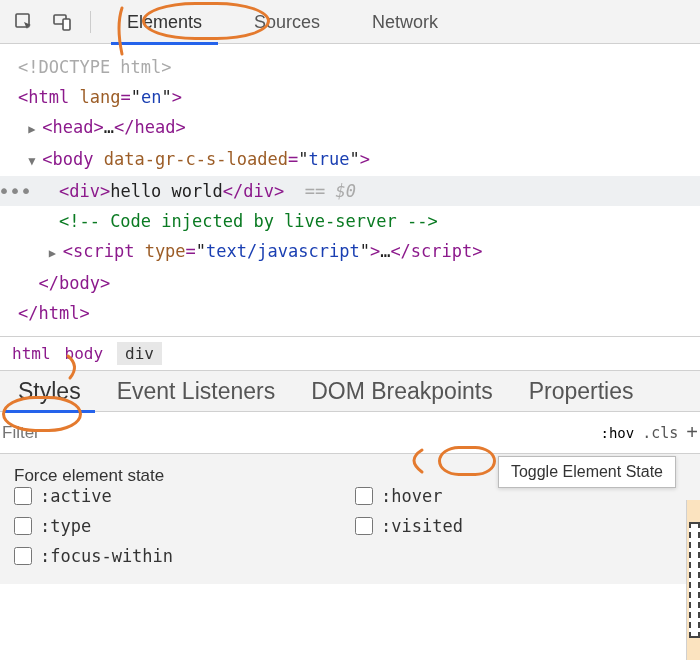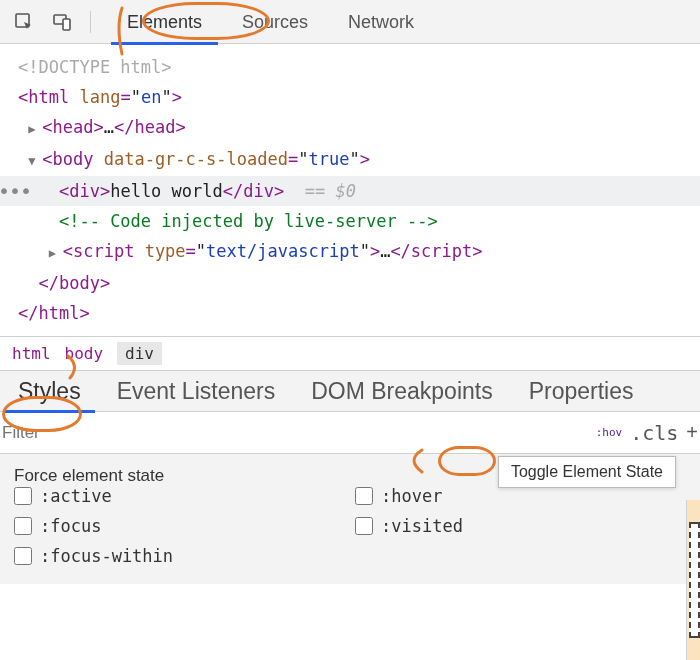--- a/index.html
+++ b/index.html
@@ -32,21 +32,21 @@
   }
   .tool-sep {
     width: 1px;
     height: 22px;
     background: #ccc;
     margin: 0 2px;
   }
   .tabs {
     display: flex;
     align-items: center;
-    gap: 0;
+    gap: 12px;
     height: 100%;
   }
   .tab {
     padding: 0 20px;
     height: 42px;
     line-height: 42px;
     color: #555;
     font-size: 18px;
     cursor: pointer;
     position: relative;
@@ -145,29 +145,29 @@
   }
   .filter-input {
     flex: 1;
     border: none;
     outline: none;
     font-size: 17px;
     color: #888;
     background: transparent;
   }
   .hov-btn {
-    color: #4c1d95;
+    color: #000000;
     font-family: Menlo, monospace;
-    font-size: 11px;
+    font-size: 14px;
     cursor: pointer;
   }
   .cls-btn {
     color: #555;
     font-family: Menlo, monospace;
-    font-size: 20px;
+    font-size: 15px;
     cursor: pointer;
   }
   .plus-btn {
     color: #555;
     font-size: 20px;
     cursor: pointer;
     position: relative;
   }
   .tooltip {
     position: absolute;
@@ -284,21 +284,21 @@
     <label class="check">
         <input type="checkbox" style="">
         <span>:active</span>
       </label>
     <label class="check">
         <input type="checkbox" style="">
         <span>:hover</span>
       </label>
     <label class="check">
         <input type="checkbox" style="">
-        <span>:focus</span>
+        <span>:type</span>
       </label>
     <label class="check">
         <input type="checkbox" style="">
         <span>:visited</span>
       </label>
     <label class="check">
         <input type="checkbox" style="">
         <span>:focus-within</span>
       </label>
   </div>

